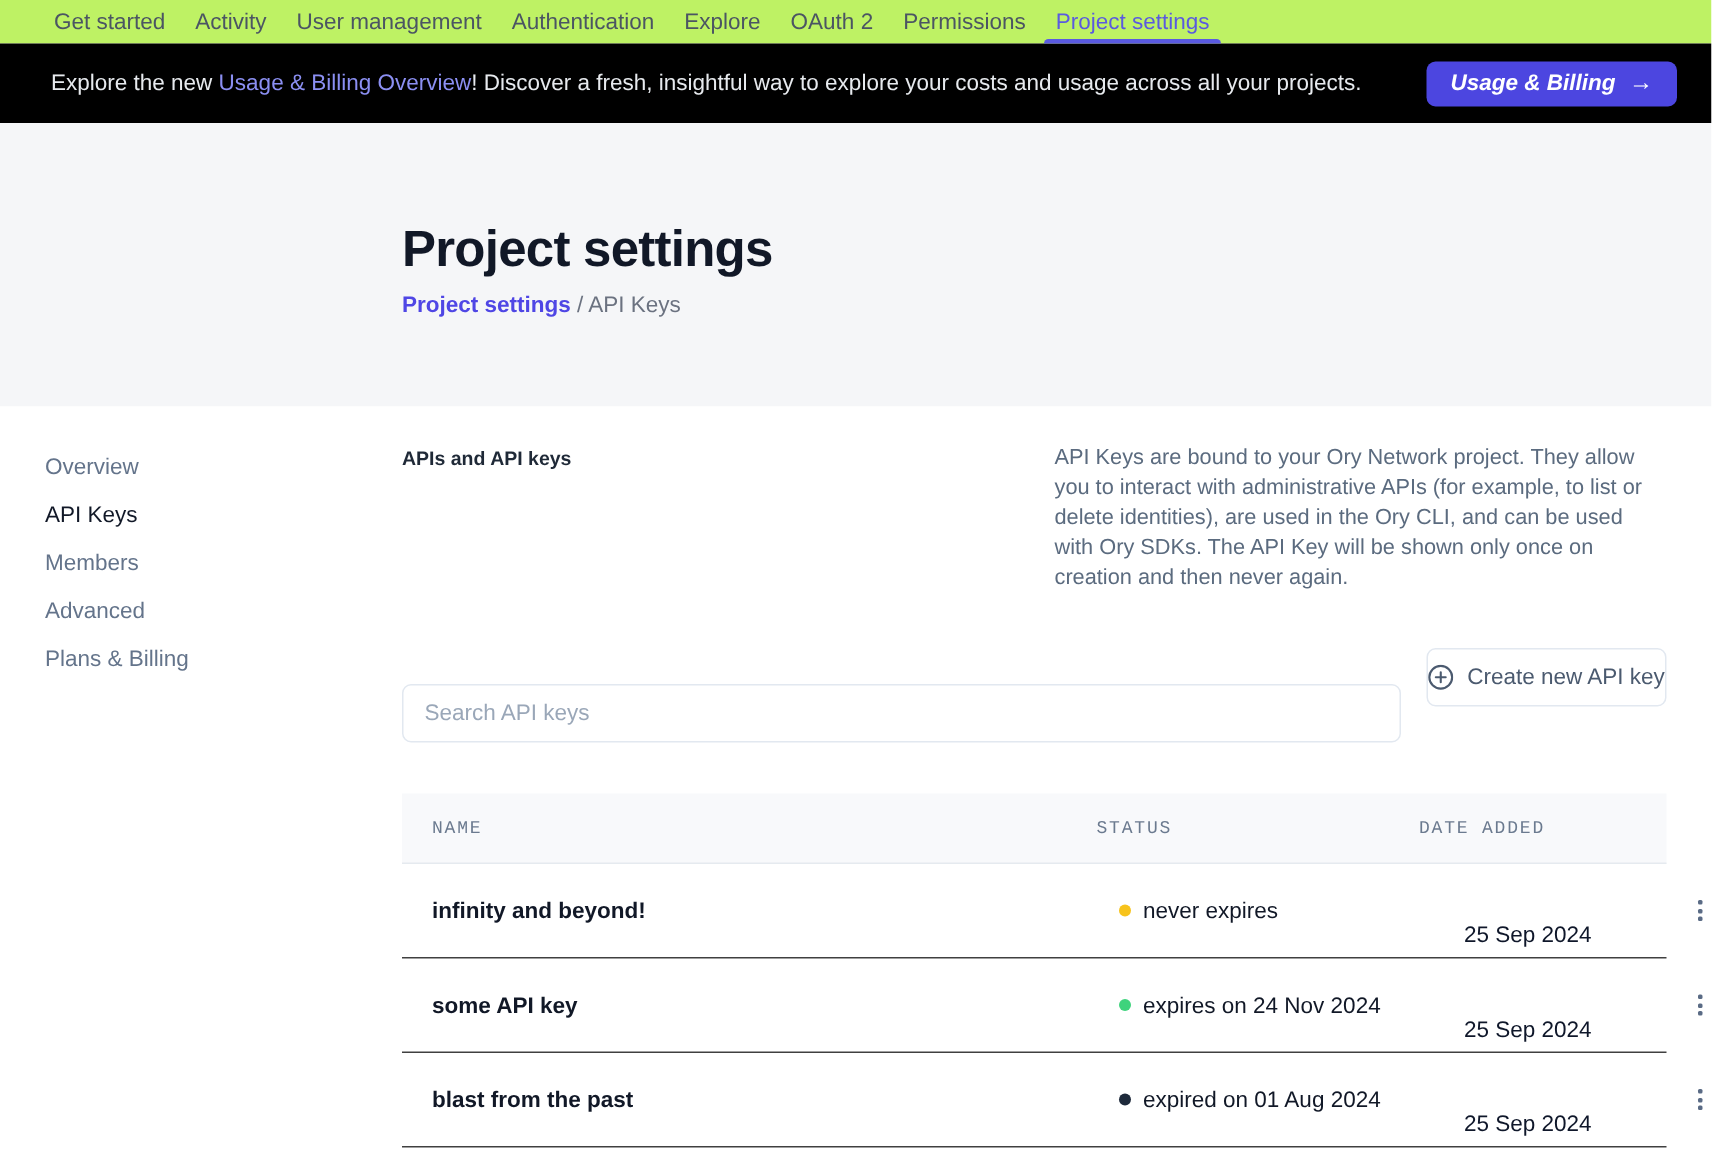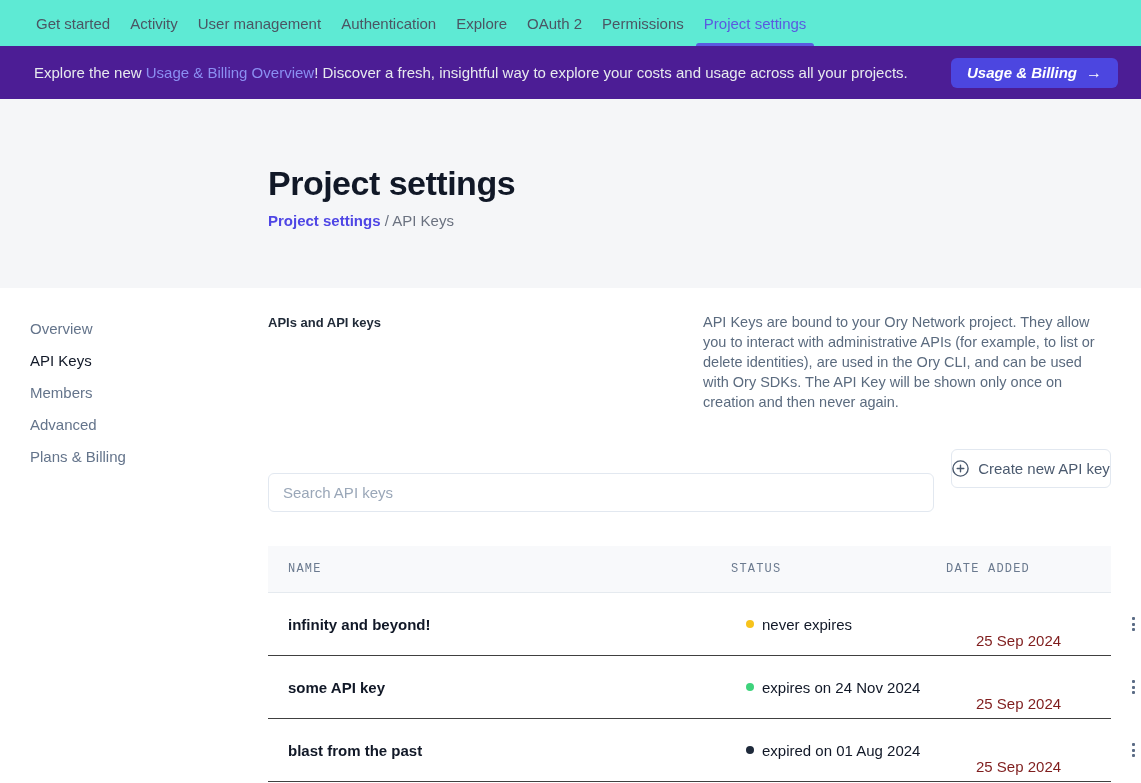--- a/index.html
+++ b/index.html
@@ -1,29 +1,29 @@
 <!DOCTYPE html>
 <html><head>
 <meta charset="utf-8">
 <style>
   * { margin: 0; padding: 0; box-sizing: border-box; }
   html, body { width: 1141px; height: 783px; overflow: hidden; background: #fff;
     font-family: "Liberation Sans", sans-serif; }
 
   
-  .topnav { height: 46px; background: #5eead4; display: flex; align-items: stretch;
+  .topnav { height: 29px; background: #bef264; display: flex; align-items: stretch;
     padding-left: 26px; }
   .topnav .nav-item { display: flex; align-items: center; padding: 0 8px; margin: 0 2px;
     font-size: 15px; color: #4b5563; cursor: pointer; position: relative; white-space: nowrap; }
   .topnav .nav-item.active { color: #5a5ae0; }
   .topnav .nav-item.active::after { content: ""; position: absolute; left: 0; right: 0;
     bottom: 0; height: 3px; background: #5a5ae0; border-radius: 3px 3px 0 0; }
 
   
-  .banner { height: 53px; background: #4c1d95; display: flex; align-items: center;
+  .banner { height: 53px; background: #000000; display: flex; align-items: center;
     padding: 0 23px 0 34px; }
   .banner-text { font-size: 15px; color: #e7eaee; }
   .banner-link { color: #8b8ff2; cursor: pointer; text-decoration: none; }
   .banner-btn { margin-left: auto; background: #4c46e0; color: #fff; border: none;
     border-radius: 6px; height: 30px; padding: 0 16px; font-size: 15px; font-weight: 600;
     font-family: "Liberation Sans", sans-serif; display: flex; align-items: center;
     gap: 9px; cursor: pointer; font-style: italic; }
   .banner-btn .arrow { font-size: 16px; font-weight: 400; }
 
   
@@ -61,21 +61,21 @@
   .t-head, .t-row { display: grid; grid-template-columns: 463px 215px 120px 45px;
     align-items: center; }
   .t-head { height: 47px; background: #f8f9fb; border-bottom: 1px solid #e5eaef; }
   .t-head .th { font-family: "Liberation Mono", monospace; font-size: 12px;
     letter-spacing: 0.1em; color: #6b7a8f; }
   .th.name, .td.name { padding-left: 20px; }
   .t-row { height: 63px; border-bottom: 1px solid #404040; gap: 15px; }
   .td.name { font-size: 15px; font-weight: 700; color: #111827; }
   .td.status { display: flex; align-items: center; gap: 8px; font-size: 15px; color: #111827; }
   .status-dot { width: 8px; height: 8px; border-radius: 50%; flex: 0 0 auto; }
-  .td.date { font-size: 15px; color: #7f1d1d; margin-top: 32px; }
+  .td.date { font-size: 15px; color: #0f172a; margin-top: 32px; }
   .td.menu { display: flex; justify-content: center; }
   .kebab { background: none; border: none; cursor: pointer; padding: 6px;
     display: flex; flex-direction: column; gap: 2.5px; align-items: center; }
   .kebab i { width: 3px; height: 3px; background: #5a6b85; border-radius: 1px; display: block; }
 </style>
 </head>
 <body>
 
 <nav class="topnav">
   <span class="nav-item">Get started</span>

